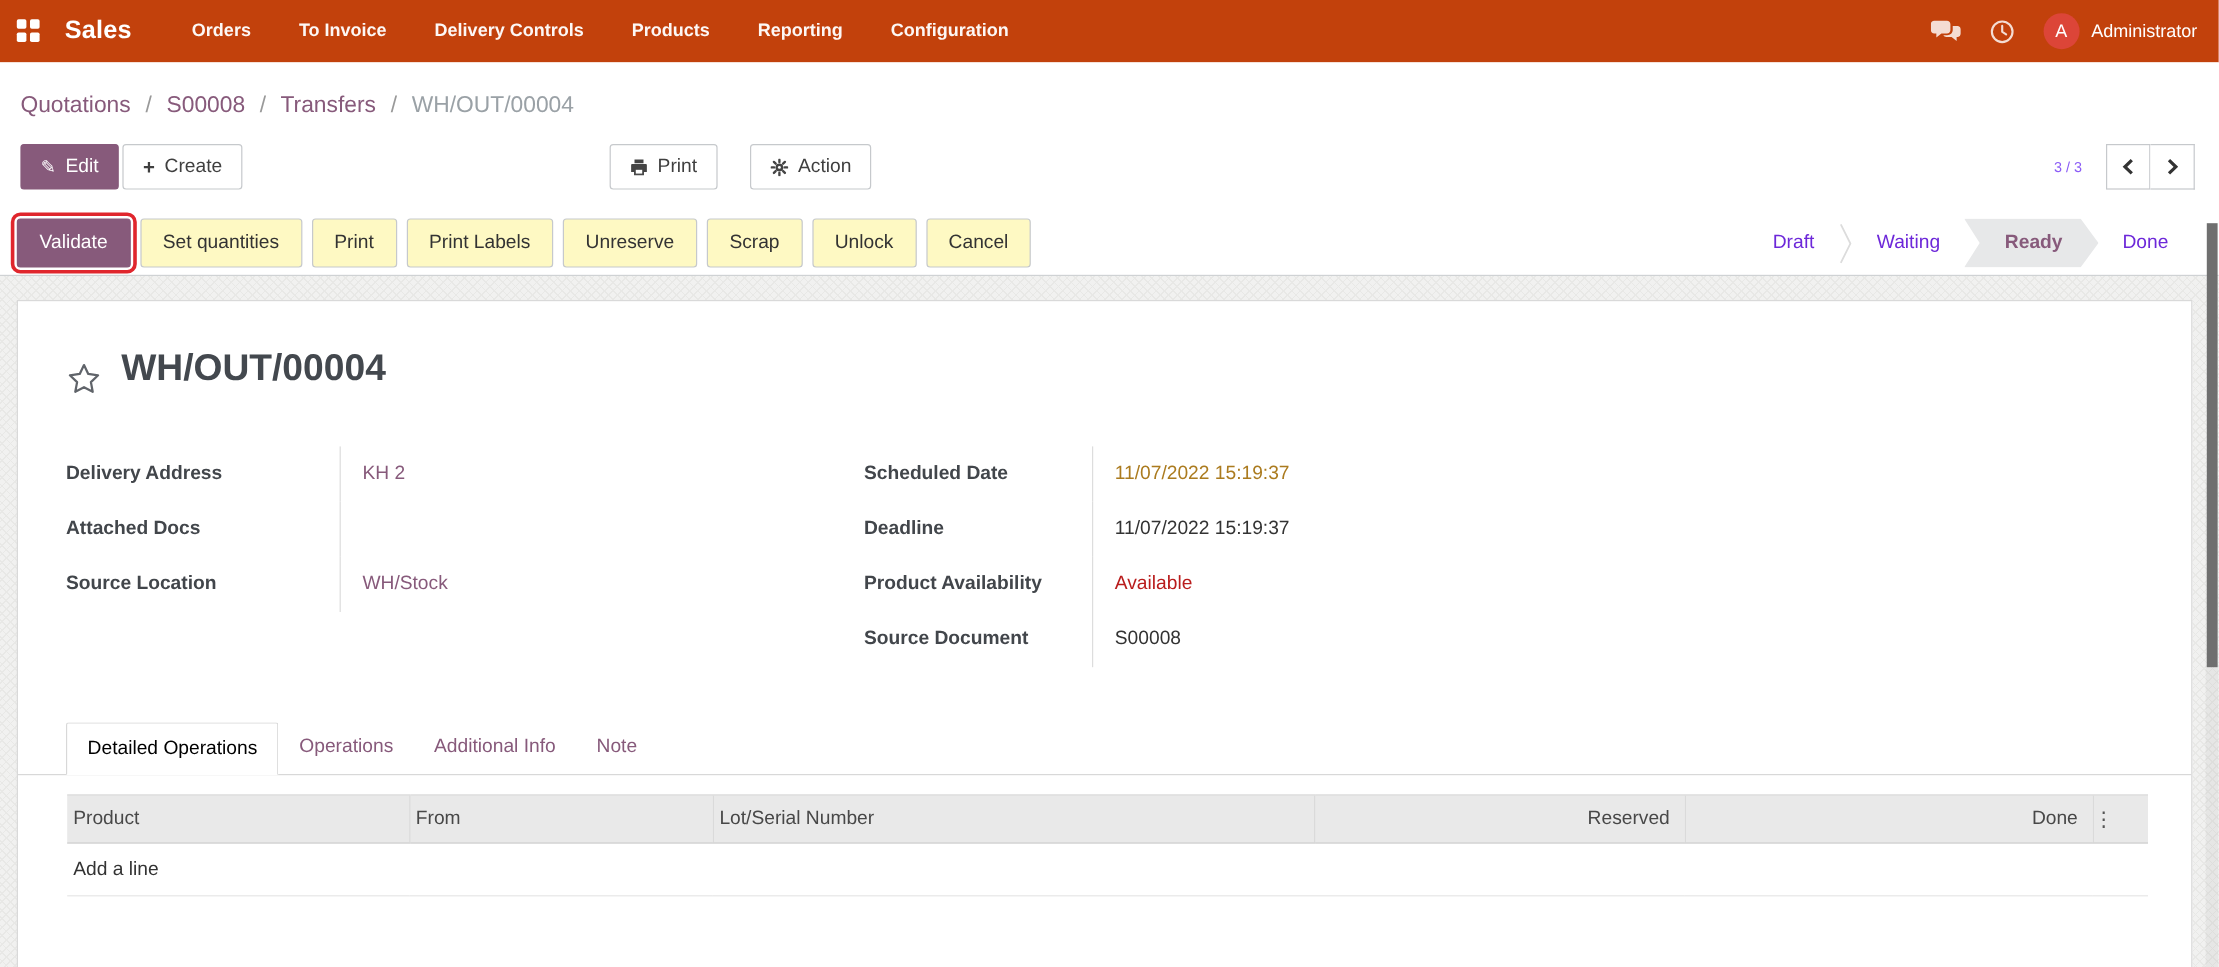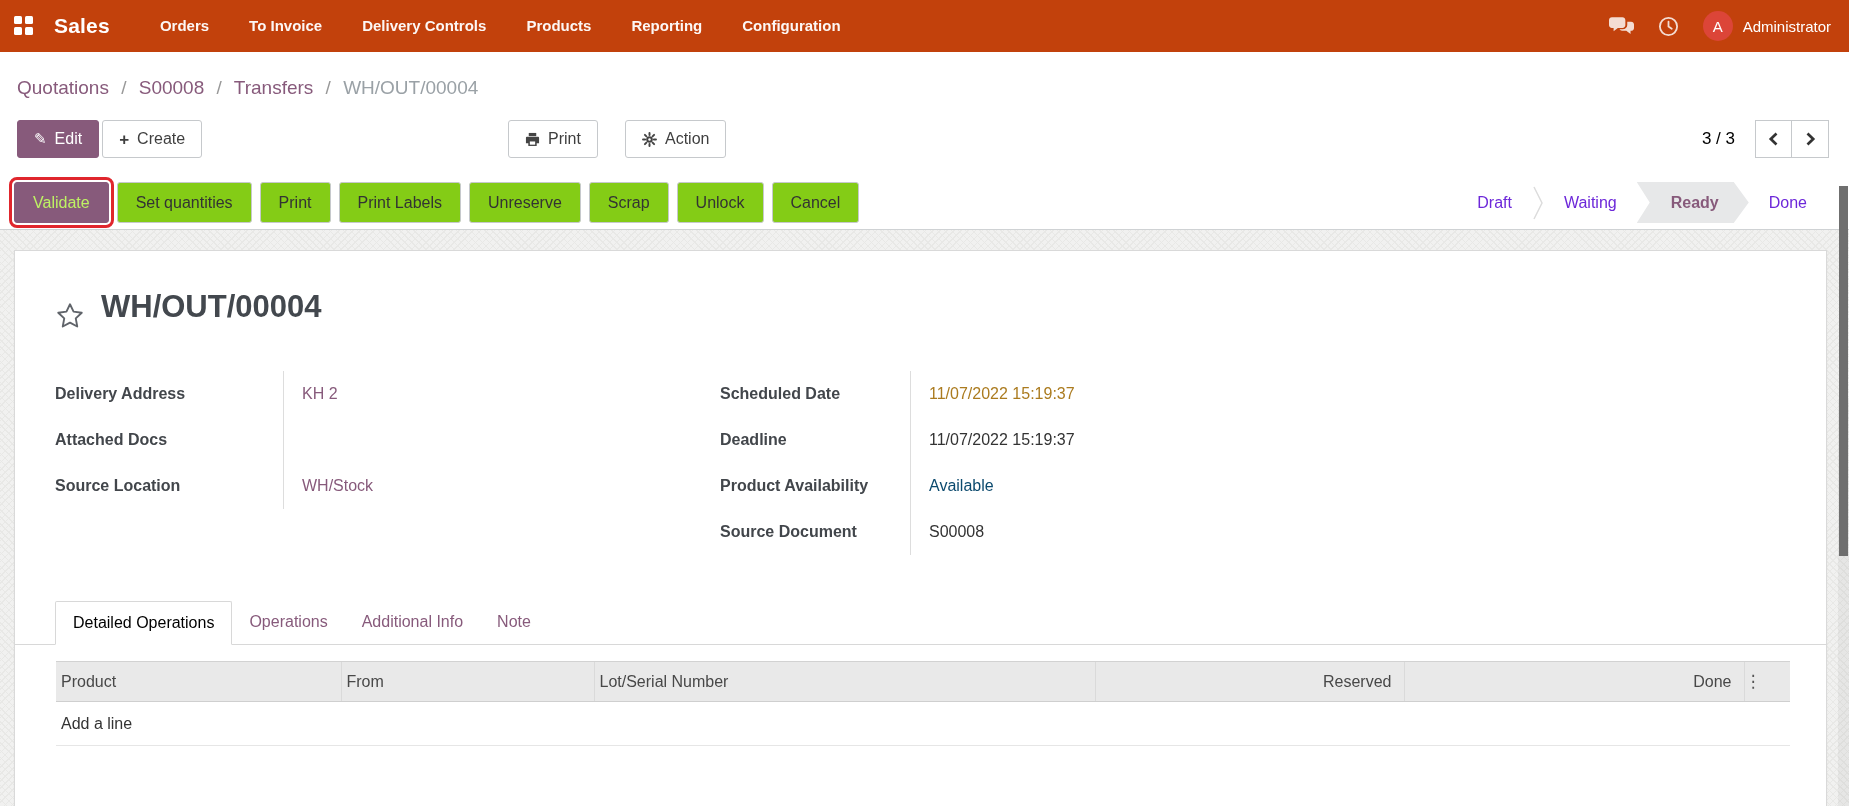--- a/index.html
+++ b/index.html
@@ -29,30 +29,30 @@
 
   .cp-row { height:38px; position:relative; margin:0 0 24px 0; display:flex; align-items:stretch; }
   .btn { display:inline-flex; align-items:center; gap:8px; font-size:16px; border-radius:3px; cursor:pointer; padding:0 16px; background:#fff; border:1px solid #c6c9cc; color:#3f3f3f; white-space:nowrap; }
   .btn-primary { background:#875a7b; border-color:#875a7b; color:#fff; }
   .btn-edit { margin-right:3px; }
   .pencil-glyph { font-size:15px; }
   .plus-glyph { font-weight:bold; font-size:17px; line-height:1; }
   .btn-print { position:absolute; left:491px; top:0; height:38px; }
   .btn-action { position:absolute; left:608px; top:0; height:38px; }
   .pager { position:absolute; right:3px; top:0; height:38px; display:flex; align-items:center; gap:20px; }
-  .pager-value { font-size:17px; color:#000000; }
+  .pager-value { font-size:12px; color:#8b5cf6; }
   .pager-btns { display:flex; height:38px; }
   .pager-btn { width:37px; display:flex; align-items:center; justify-content:center; background:#fff; border:1px solid #c6c9cc; cursor:pointer; }
   .pager-btn + .pager-btn { border-left:none; }
 
   
   .statusbar { background:#fff; display:flex; justify-content:space-between; align-items:center; padding:0 22px 6px 14px; border-bottom:1px solid #cfd2d4; }
   .sb-buttons { display:flex; gap:8px; }
-  .sb-btn { height:41px; display:inline-flex; align-items:center; padding:0 18px; background:#84cc16; border:1px solid #c6c9cc; border-radius:3px; font-size:16px; color:#333; cursor:pointer; white-space:nowrap; }
-  .sb-btn.primary { background:#875a7b; border-color:#875a7b; color:#bef264; outline:3px solid #e0262d; outline-offset:2px; }
+  .sb-btn { height:41px; display:inline-flex; align-items:center; padding:0 18px; background:#fef9c3; border:1px solid #c6c9cc; border-radius:3px; font-size:16px; color:#333; cursor:pointer; white-space:nowrap; }
+  .sb-btn.primary { background:#875a7b; border-color:#875a7b; color:#ffffff; outline:3px solid #e0262d; outline-offset:2px; }
   .sb-states { display:flex; align-items:center; }
   .state { font-size:16px; color:#6d28d9; line-height:41px; padding:0 20px; cursor:pointer; white-space:nowrap; }
   .state.active { background:#e7e8e9; color:#875a7b; font-weight:bold; padding:0 30px 0 34px;
     clip-path:polygon(0 0, calc(100% - 15px) 0, 100% 50%, calc(100% - 15px) 100%, 0 100%, 13px 50%); }
   .state-sep { display:flex; align-items:center; }
 
   
   .content { height:577px; padding:20px 20px 0 14px; position:relative;
     background-color:#f1f1f0;
     background-image:
@@ -67,21 +67,21 @@
   .group-container { display:flex; padding:0 40px; }
   .group-left { width:665px; }
   .group-right { flex:1; }
   .field-row { display:flex; align-items:center; height:46px; }
   .field-label { font-weight:bold; color:#42464b; font-size:16px; }
   .group-left .field-label { width:228px; }
   .group-right .field-label { width:190px; }
   .field-value { border-left:1px solid #ddd; align-self:stretch; display:flex; align-items:center; padding-left:18px; flex:1; font-size:16px; color:#333; }
   .val-link { color:#875a7b; cursor:pointer; }
   .val-warning { color:#ab7b1f; }
-  .val-success { color:#0c4a6e; }
+  .val-success { color:#b91c1c; }
 
   
   .tabs { margin-top:46px; padding-left:40px; display:flex; border-bottom:1px solid #d8d8d8; }
   .tab { font-size:16px; padding:12px 17px; color:#875a7b; cursor:pointer; white-space:nowrap; }
   .tab.active { color:#000000; background:#fff; border:1px solid #d8d8d8; border-bottom:1px solid #fff; margin-bottom:-1px; border-radius:2px 2px 0 0; }
 
   
   .list-table { margin:16px 40px 0 41px; width:1734px; border-collapse:collapse; font-size:16px; table-layout:fixed; }
   .list-table th { background:#e9e9e9; border-top:1px solid #d2d2d2; border-bottom:1px solid #cfcfcf; height:40px; font-weight:500; color:#484848; text-align:left; padding:0 12px 0 5px; }
   .list-table th + th { border-left:1px solid #dadada; }

